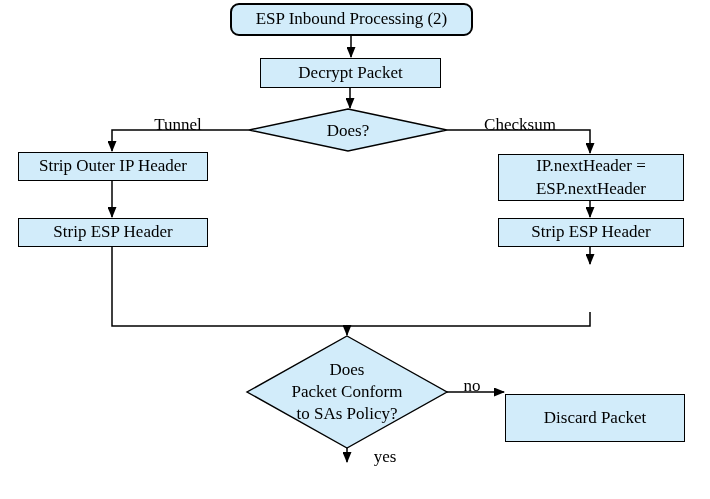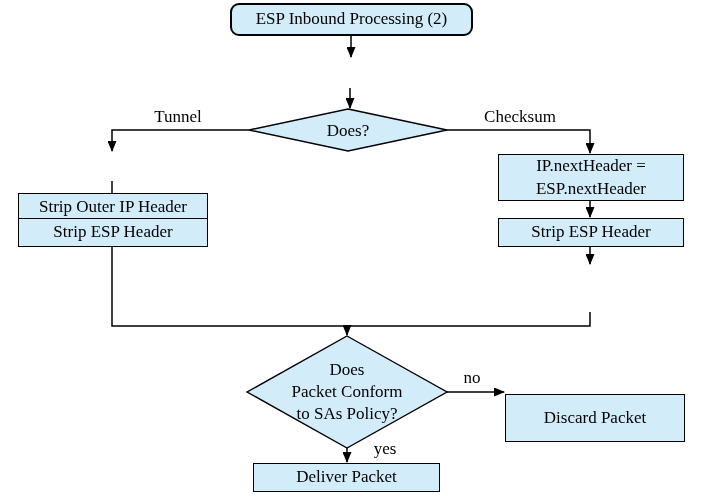--- a/index.html
+++ b/index.html
@@ -61,25 +61,26 @@
     white-space: pre-line;
     background: transparent;
     pointer-events: none;
   }
   .edge-label {
     position: absolute;
     box-sizing: border-box;
     text-align: center;
     font-size: 17px;
     background: transparent;
+    margin-top: 8px;
   }
   
   .n-start    { left: 230px; top: 3px;   width: 243px; height: 33px; }
   .n-decrypt  { left: 260px; top: 58px;  width: 181px; height: 30px; }
-  .n-stripouter { left: 18px;  top: 152px; width: 190px; height: 29px; margin-top: 41px; }
+  .n-stripouter { left: 18px;  top: 152px; width: 190px; height: 29px; }
   .n-stripesp-l { left: 18px;  top: 218px; width: 190px; height: 29px; }
   .n-ipnext   { left: 498px; top: 154px; width: 186px; height: 47px; }
   .n-stripesp-r { left: 498px; top: 218px; width: 186px; height: 29px; }
   .n-recompute { left: 498px; top: 265px; width: 186px; height: 47px; }
   .n-discard  { left: 505px; top: 370px; width: 180px; height: 48px; margin-top: 24px; }
   .n-deliver  { left: 253px; top: 463px; width: 187px; height: 29px; }
   .l-mode     { left: 298px; top: 120px; width: 100px; }
   .l-conform  { left: 277px; top: 359px; width: 140px; }
   .l-tunnel   { left: 146px; top: 107px; width: 64px; }
   .l-transport{ left: 481px; top: 107px; width: 78px; }
@@ -110,34 +111,34 @@
     <path class="edge" d="M347,326 V335" marker-end="url(#arrow)"></path>
     <path class="edge" d="M447,392 H504" marker-end="url(#arrow)"></path>
     <path class="edge" d="M347,448 V462" marker-end="url(#arrow)"></path>
 
     <polygon class="diamond" points="348,109 447,130 348,151 249,130"></polygon>
     <polygon class="diamond" points="347,336 447,392 347,448 247,392"></polygon>
   </svg>
 
   <div class="node rounded n-start">ESP Inbound Processing (2)</div>
 
+  <div class="node n-decrypt">Decrypt Packet</div>
 
   <div class="node n-stripouter">Strip Outer IP Header</div>
 
   <div class="node n-stripesp-l">Strip ESP Header</div>
 
   <div class="node n-ipnext">IP.nextHeader =
 ESP.nextHeader</div>
 
   <div class="node n-stripesp-r">Strip ESP Header</div>
 
 
   <div class="node n-discard">Discard Packet</div>
 
-  <div class="node n-deliver">Deliver Packet</div>
 
   <div class="diamond-label l-mode">Does?</div>
 
   <div class="diamond-label l-conform">Does
 Packet Conform
 to SAs Policy?</div>
 
   <div class="edge-label l-tunnel">Tunnel</div>
 
   <div class="edge-label l-transport">Checksum</div>

